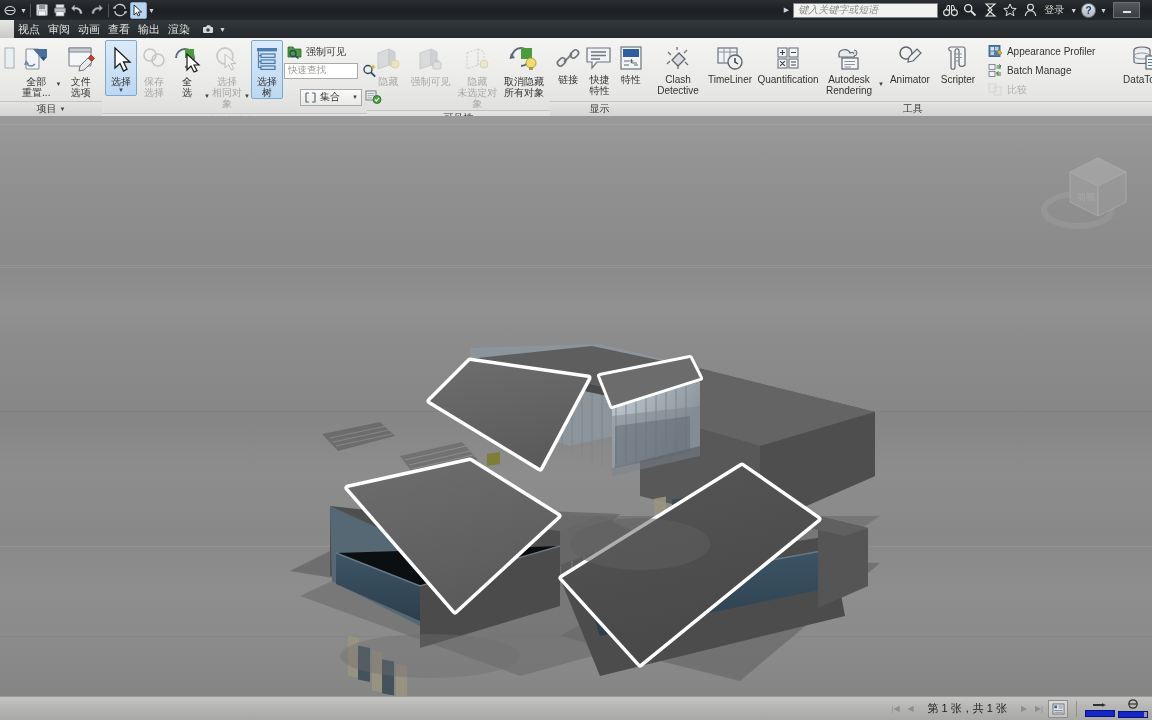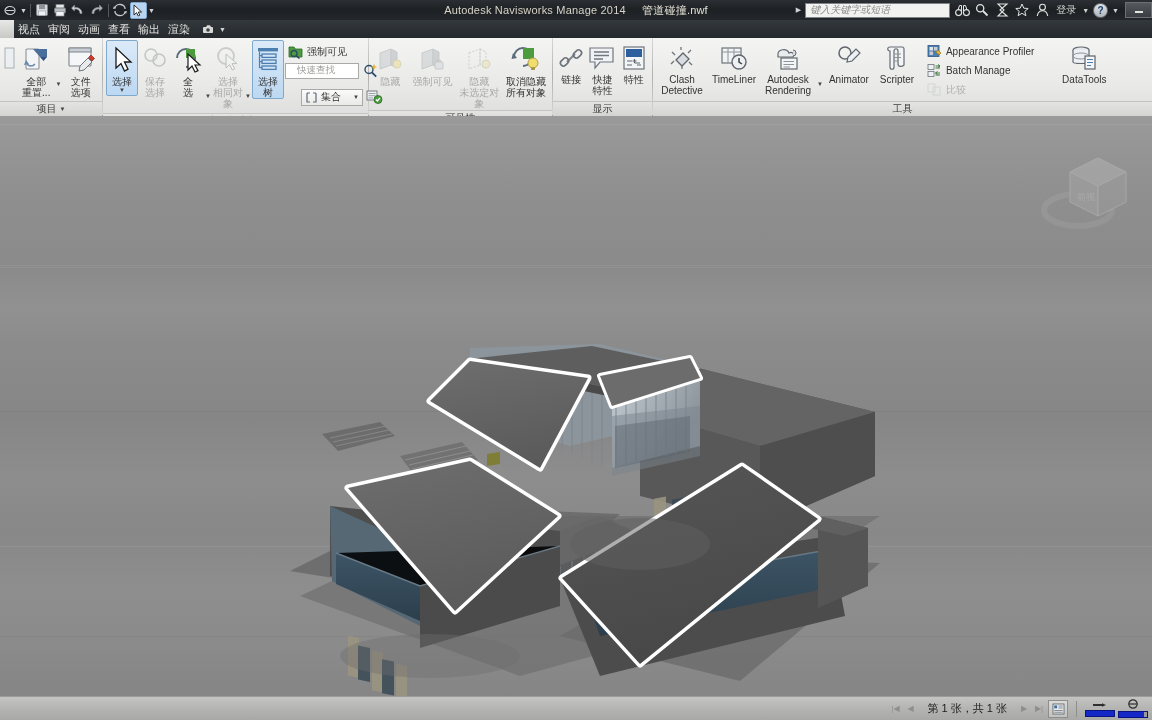--- a/index.html
+++ b/index.html
@@ -26,21 +26,21 @@
   .qat-sep { width: 1px; height: 13px; background: #55595d; margin: 0 2px; }
   .qat-caret { font-size: 7px; color: #cfd3d6; }
   .title-text {
     position: absolute; left: 0; right: 0; text-align: center;
     font-size: 11px; color: #d8d3c8; letter-spacing: .2px;
     pointer-events: none; white-space: nowrap;
   }
   .title-text .fname { color: #e6e1d6; }
   .tb-right {
     position: absolute; right: 0; top: 0; height: 20px;
-    display: flex; gap: 3px; padding-right: 0;
+    display: flex; gap: 3px; padding-right: 12px;
   }
   .infocenter {
     display: flex; align-items: center; height: 20px; gap: 4px;
   }
   .ic-caret { color: #cfd3d6; font-size: 7px; }
   .search-box {
     width: 145px; height: 15px; background: #f2f2f0;
     border: 1px solid #7d8287;
     font-size: 10px; color: #8a8a88; font-style: italic;
     display: flex; align-items: center; padding-left: 4px; overflow: hidden;
@@ -114,21 +114,21 @@
 
   .small-col { display: flex; flex-direction: column; gap: 2px; padding-top: 3px; }
   .small-row {
     display: flex; align-items: center; gap: 4px; height: 17px;
     font-size: 10px; color: #333; padding: 0 3px; border-radius: 2px; white-space: nowrap;
   }
   .small-row.dis { color: #b0b0b0; }
   .small-row.dis .ic { opacity: .4; }
   .qf-input {
     width: 74px; height: 16px; background: #fff; border: 1px solid #a9a9a7;
-    font-size: 9.5px; color: #9a9a98; display: flex; align-items: center; padding-left: 11px;
+    font-size: 9.5px; color: #9a9a98; display: flex; align-items: center; padding-left: 3px;
   }
   .combo {
     height: 17px; min-width: 62px; background: linear-gradient(180deg,#fbfbfb,#e9e9e7);
     border: 1px solid #a9a9a7; display: flex; align-items: center; gap: 3px;
     padding: 0 3px; font-size: 10px; color: #333;
   }
 
   
   .viewport {
     position: absolute; top: 116px; left: 0; width: 1152px; height: 580px;
@@ -218,25 +218,20 @@
           </svg>
       </div>
       <div class="qat-btn sel">
         <svg width="12" height="13" viewBox="0 0 12 13">
             <path d="M2 1 L2 11 L4.6 8.6 L6.2 12 L7.8 11.2 L6.3 8 L9.6 8 Z" fill="#ffffff" stroke="#1a1a1a" stroke-width=".9"></path>
           </svg>
       </div>
       <div class="qat-caret">▼</div>
     </div>
 
-    <div class="title-text">
-      <span>Autodesk Navisworks Manage 2014</span>
-      &nbsp;&nbsp;&nbsp;
-      <span class="fname">管道碰撞.nwf</span>
-    </div>
 
     <div class="tb-right">
       <div class="infocenter">
         <span class="ic-caret">▶</span>
         <div class="search-box">
           <span>键入关键字或短语</span>
         </div>
         <span class="ic-icon">
           <svg width="15" height="13" viewBox="0 0 15 13">
               <circle cx="3.6" cy="8.6" r="3" fill="none" stroke="#e3e4e2" stroke-width="1.1"></circle>
@@ -583,20 +578,32 @@
           <span class="ic">
             <svg width="30" height="28" viewBox="0 0 30 28">
                 <rect x="3" y="4" width="19" height="15" fill="#f1f3f5" stroke="#6d747b" stroke-width="1.2"></rect>
                 <path d="M3 8 L22 8 M9 4 L9 19 M15 4 L15 19" stroke="#8d949b" stroke-width="1"></path>
                 <circle cx="20" cy="18" r="7" fill="#eef0f2" stroke="#5f666d" stroke-width="1.4"></circle>
                 <path d="M20 14 L20 18 L23 20" stroke="#3b424a" stroke-width="1.5" fill="none"></path>
               </svg>
           </span>
           <span class="lbl">TimeLiner</span>
         </div>
+        <div class="big-btn xwide" style="width:64px;">
+          <span class="ic">
+            <svg width="30" height="28" viewBox="0 0 30 28">
+                <rect x="5" y="4" width="9" height="9" fill="#f3f5f7" stroke="#6d747b" stroke-width="1.1"></rect>
+                <rect x="16" y="4" width="9" height="9" fill="#f3f5f7" stroke="#6d747b" stroke-width="1.1"></rect>
+                <rect x="5" y="15" width="9" height="9" fill="#f3f5f7" stroke="#6d747b" stroke-width="1.1"></rect>
+                <rect x="16" y="15" width="9" height="9" fill="#f3f5f7" stroke="#6d747b" stroke-width="1.1"></rect>
+                <path d="M7 8.5 L12 8.5 M9.5 6 L9.5 11 M18 8.5 L23 8.5 M7.2 17.2 L11.8 21.8 M11.8 17.2 L7.2 21.8 M18 18 L23 18 M18 21 L23 21" stroke="#3f464e" stroke-width="1.2"></path>
+              </svg>
+          </span>
+          <span class="lbl">Quantification</span>
+        </div>
         <div class="big-btn xwide" style="width:56px;">
           <span class="ic">
             <svg width="30" height="28" viewBox="0 0 30 28">
                 <path d="M5 10 C5 5 14 4 16 9 C19 7 22 10 20 13 L5 13 Z" fill="#e9ecef" stroke="#636a71" stroke-width="1.2"></path>
                 <path d="M20 6 A3 3 0 1 1 20 12" fill="#d5d9dd" stroke="#636a71" stroke-width="1"></path>
                 <rect x="8" y="14" width="16" height="11" fill="#f3f5f7" stroke="#636a71" stroke-width="1.2"></rect>
                 <path d="M10.5 17.5 L21 17.5 M10.5 20.5 L21 20.5 M10.5 23 L17 23" stroke="#8d949b" stroke-width="1"></path>
               </svg>
           </span>
           <span class="lbl">

